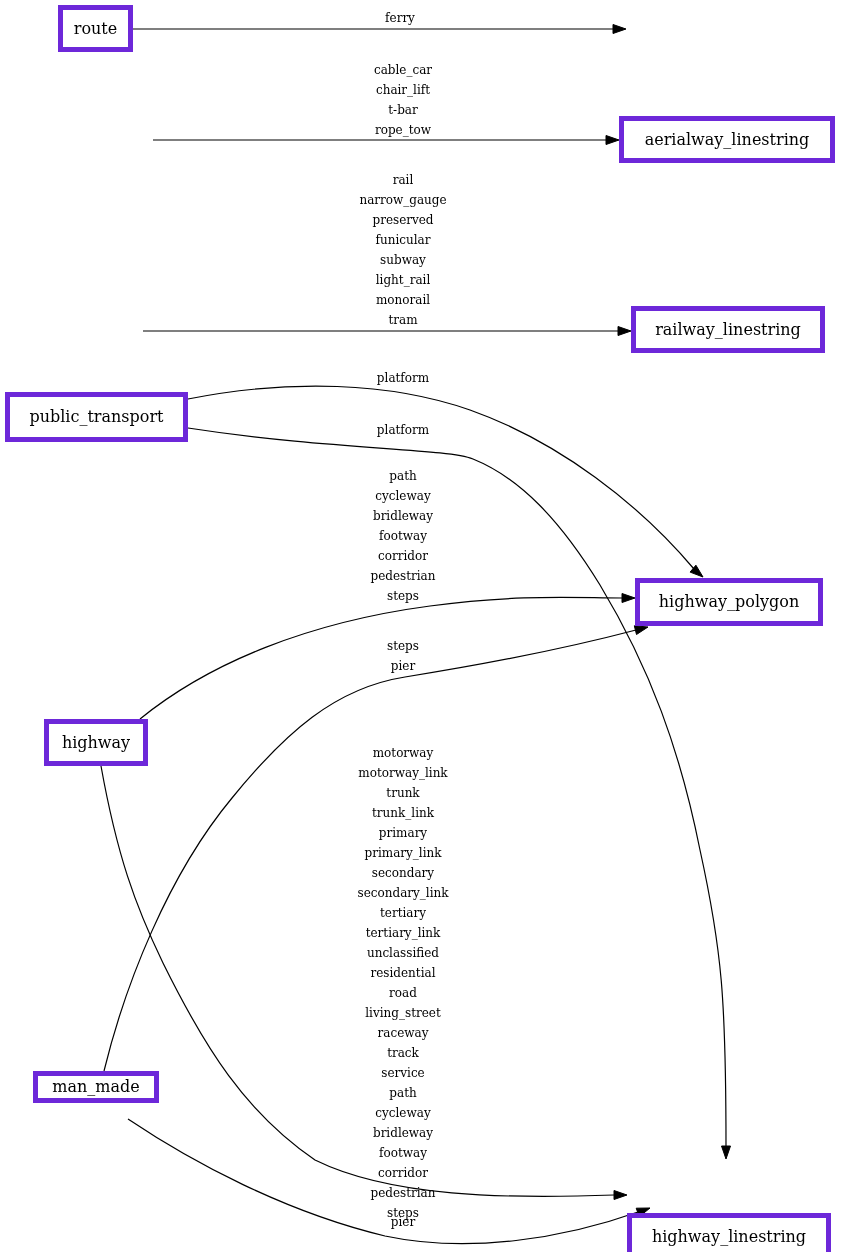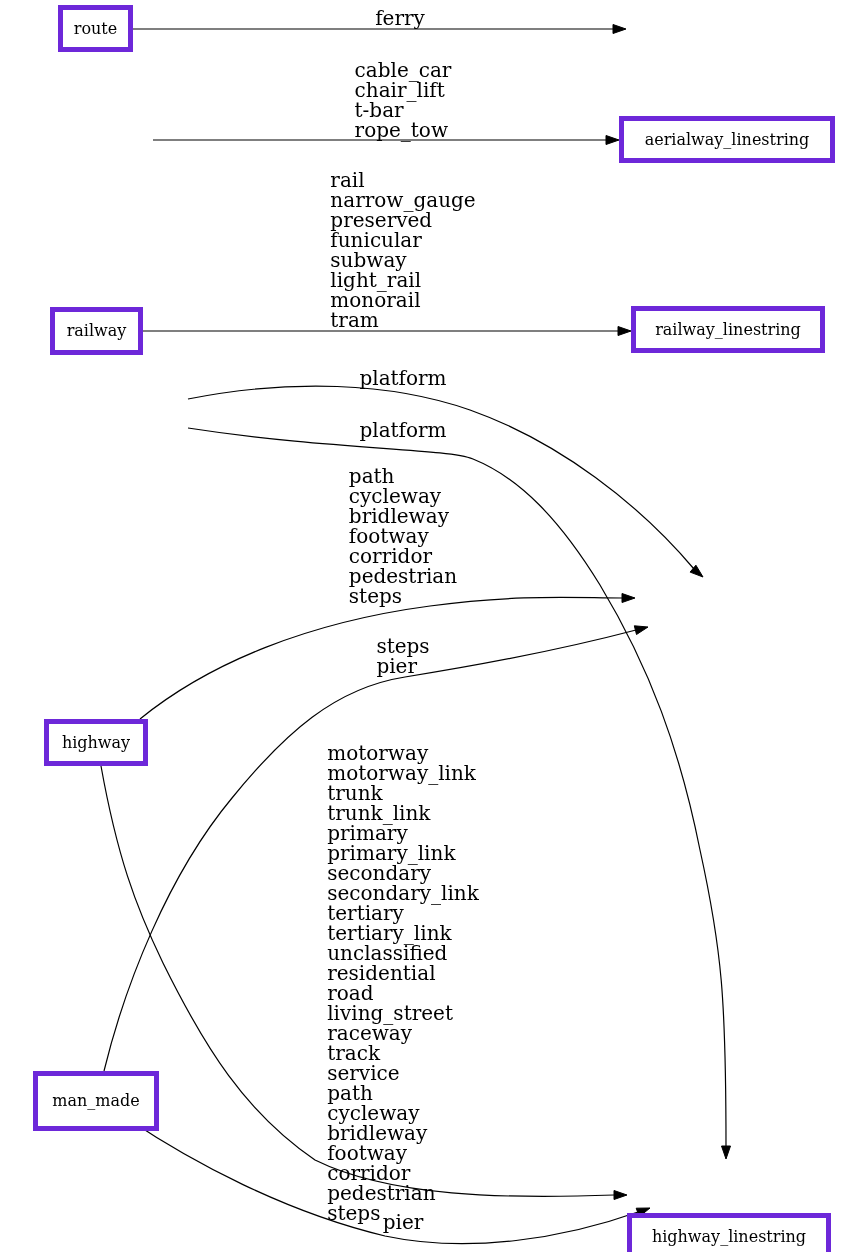--- a/index.html
+++ b/index.html
@@ -18,21 +18,22 @@
     position:absolute;
     box-sizing:border-box;
     background:#ffffff;
     border:5px solid #6d28d9;
     display:flex; align-items:center; justify-content:center;
     font-size:16px; line-height:1; white-space:nowrap;
   }
   .elabel {
     position:absolute;
     transform:translateX(-50%);
-    font-size:20px;
+    text-align:center;
+    font-size:12px;
     line-height:20px;
     white-space:nowrap;
   }
 </style>
 </head>
 <body>
 
 <div id="canvas">
 
   <svg class="edges" width="841" height="1252" viewBox="0 0 841 1252">
@@ -60,24 +61,25 @@
 
     <path class="edge-path" d="M101,766 C117,855 135,905 163,963 C205,1048 245,1112 315,1160 C390,1197 505,1199 614,1195"></path>
     <polygon class="arrowhead" points="627,1195 614,1190.5 614,1199.5"></polygon>
 
     <path class="edge-path" d="M128,1119 C192,1162 285,1212 385,1236 C470,1254 565,1238 638,1212"></path>
     <polygon class="arrowhead" points="650,1208 639.3,1216.7 636.2,1208.2"></polygon>
   </svg>
 
   <div class="node" style="left:58px;top:5px;width:75px;height:47px;">route</div>
   <div class="node" style="left:619px;top:116px;width:216px;height:47px;">aerialway_linestring</div>
-  <div class="node" style="left:50px;top:307px;width:93px;height:48px;">railway</div>
   <div class="node" style="left:631px;top:306px;width:194px;height:47px;">railway_linestring</div>
+  <div class="node" style="left:5px;top:392px;width:183px;height:50px;">public_transport</div>
+  <div class="node" style="left:635px;top:578px;width:188px;height:48px;">highway_polygon</div>
   <div class="node" style="left:44px;top:719px;width:104px;height:47px;">highway</div>
-  <div class="node" style="left:33px;top:1071px;width:126px;height:60px;">man_made</div>
+  <div class="node" style="left:33px;top:1071px;width:126px;height:32px;">man_made</div>
   <div class="node" style="left:627px;top:1213px;width:204px;height:48px;">highway_linestring</div>
 
   <div class="elabel" style="left:400px;top:8px;">
     <div>ferry</div>
   </div>
 
   <div class="elabel" style="left:403px;top:60px;">
     <div>cable_car</div>
     <div>chair_lift</div>
     <div>t-bar</div>

